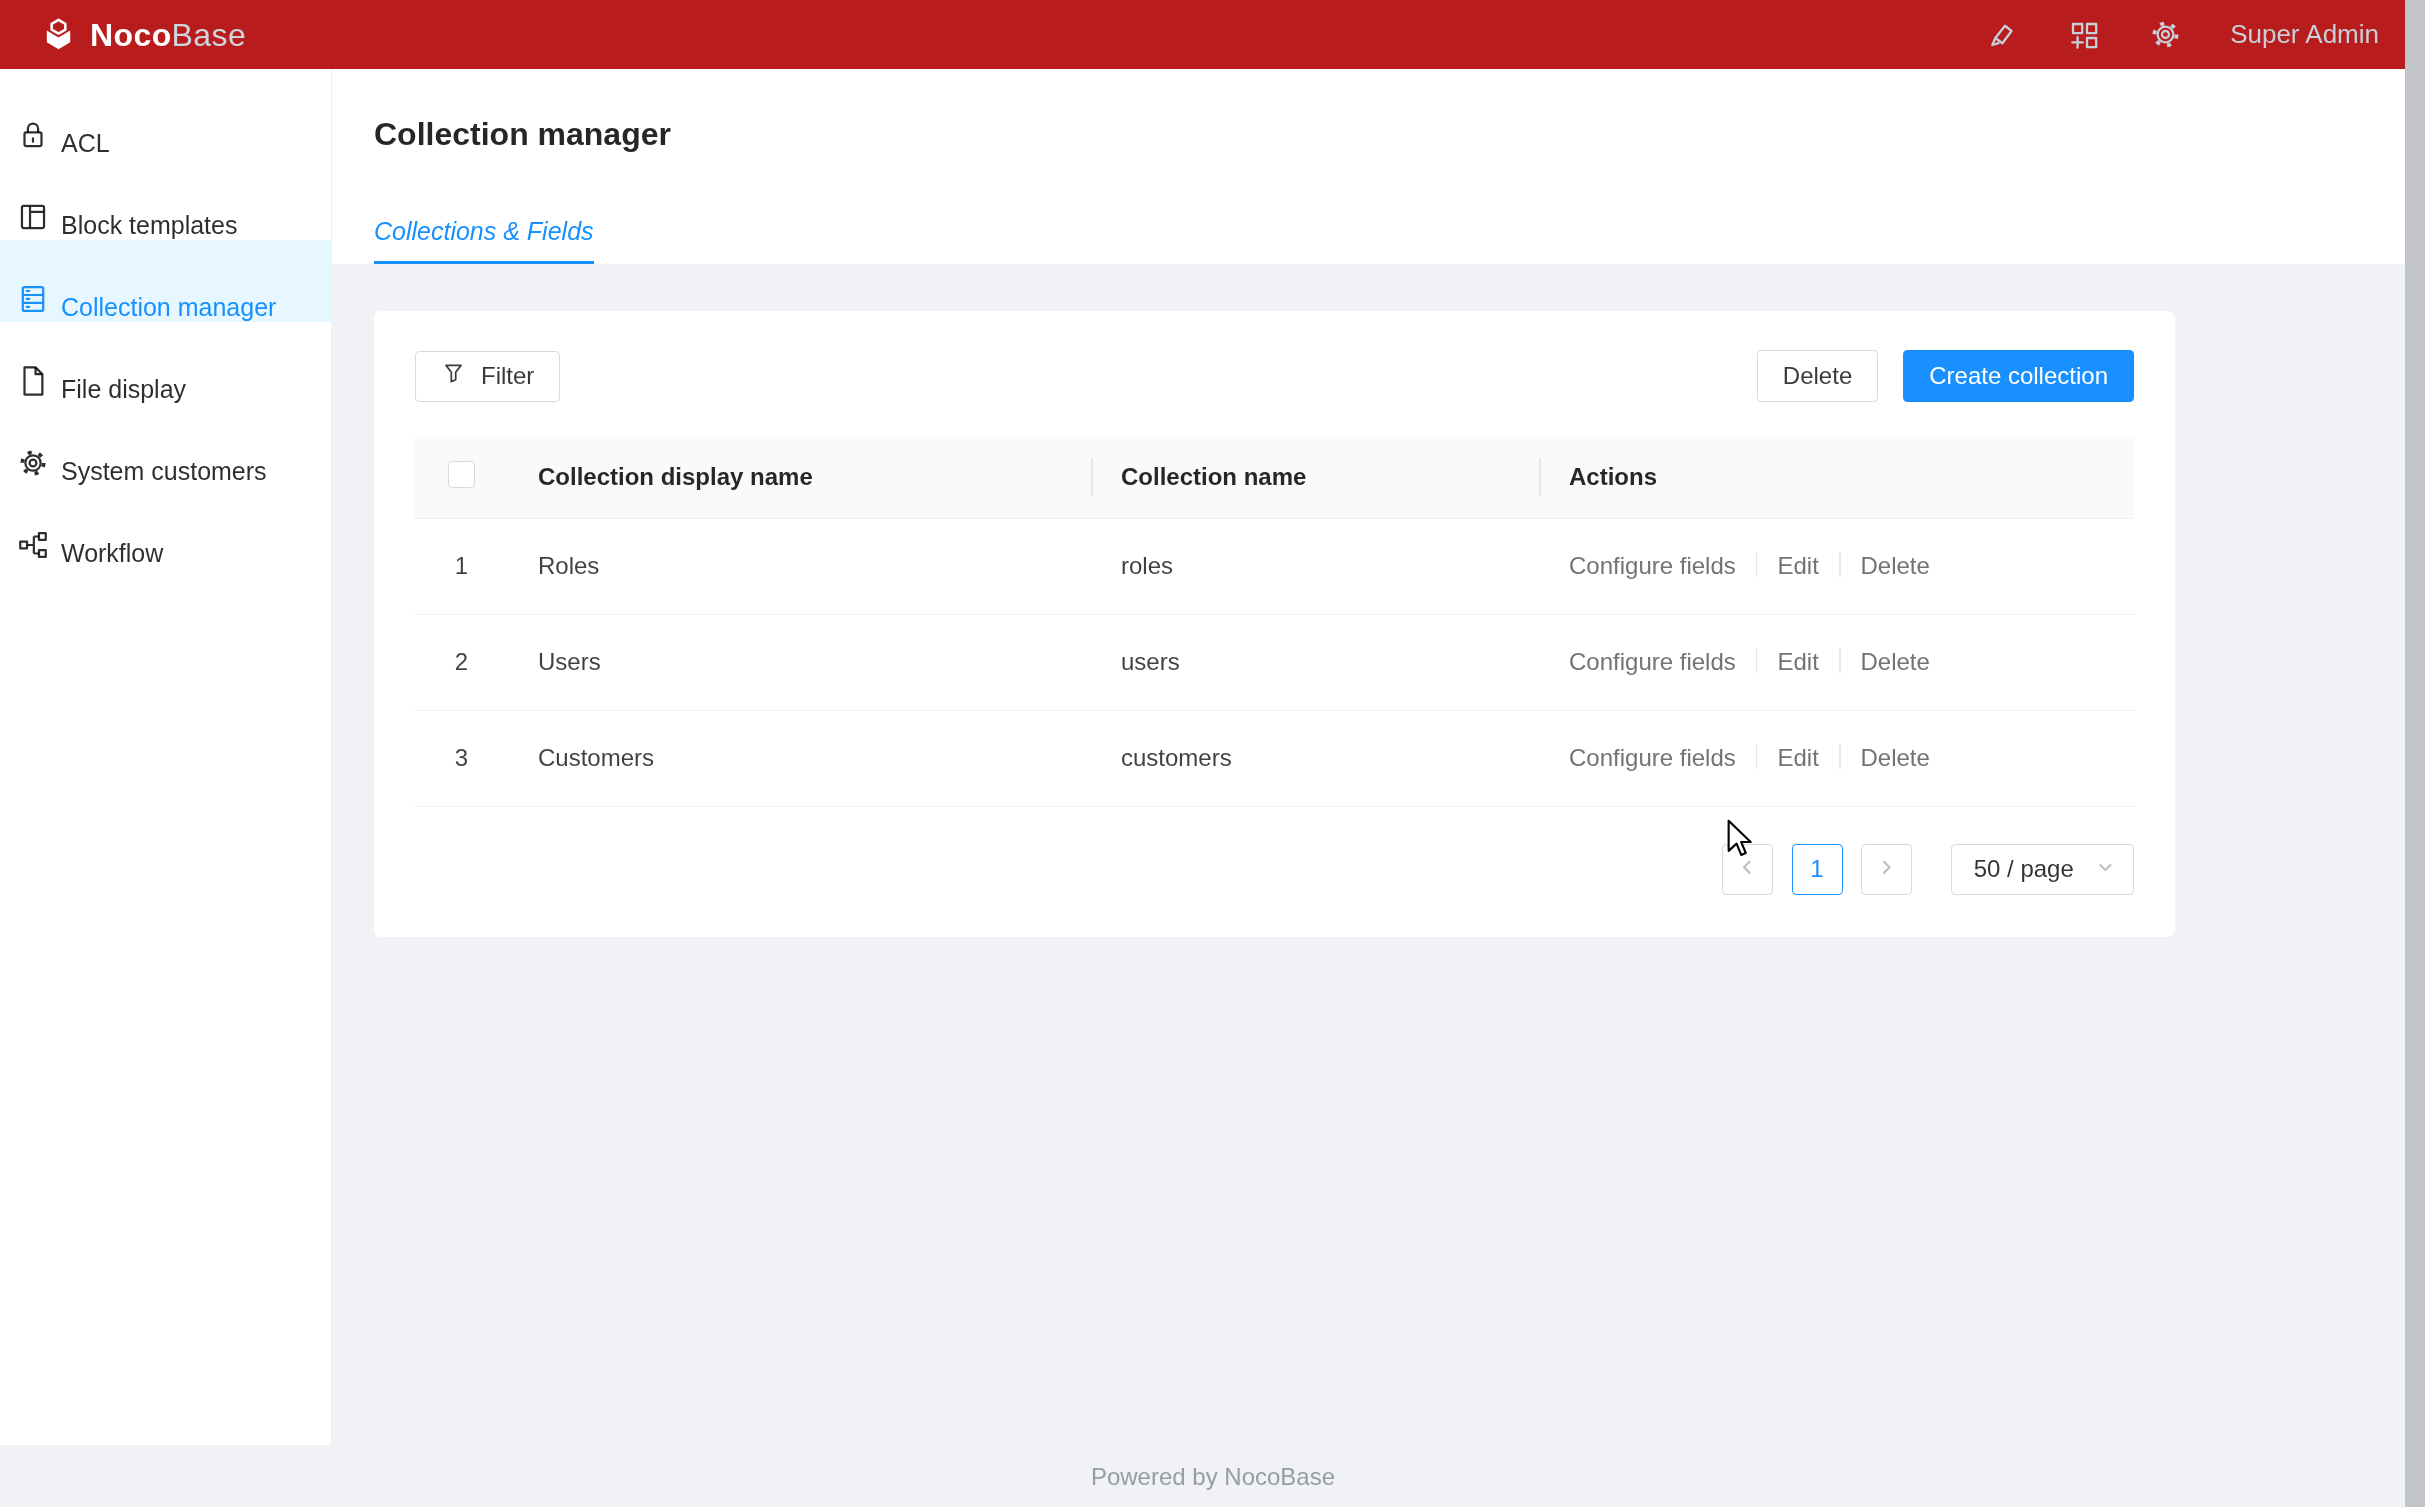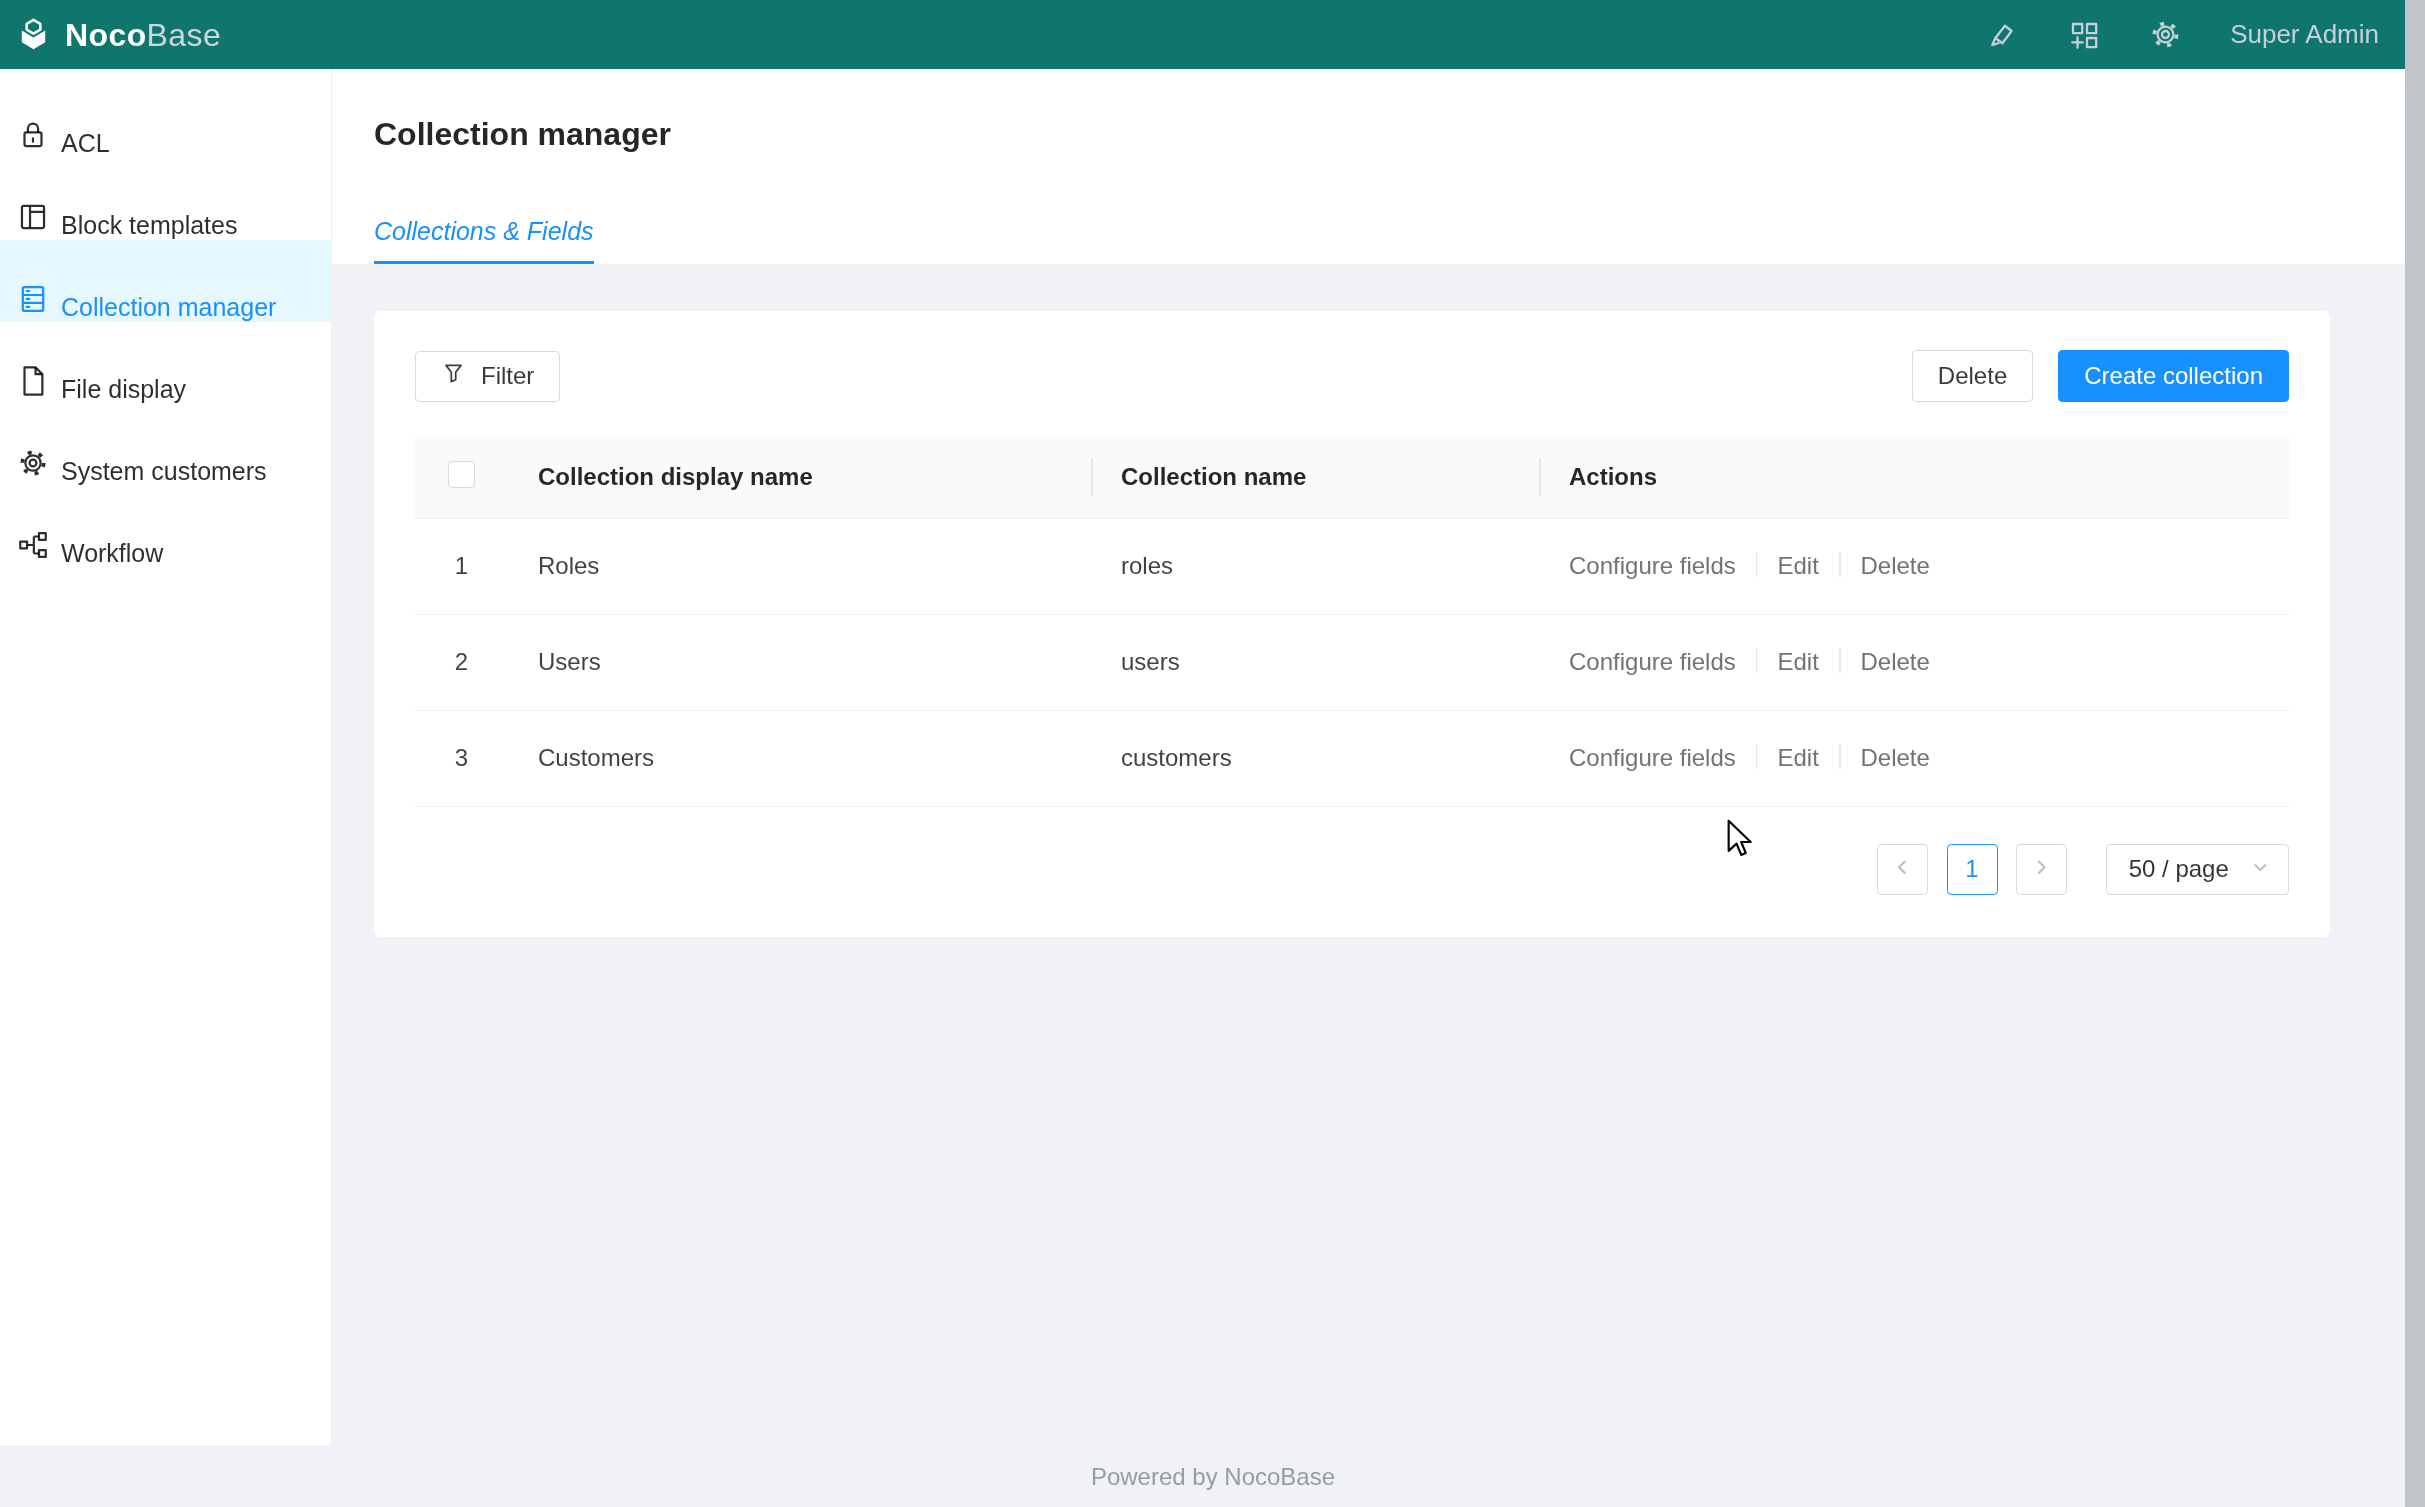--- a/index.html
+++ b/index.html
@@ -2,21 +2,21 @@
 <html style="font-size:13.5px"><head>
 <meta charset="utf-8">
 <style>
   * { box-sizing: border-box; margin: 0; padding: 0; }
   html,body { width: 2426px; height: 1508px; overflow: hidden; }
   body { font-family: "Liberation Sans", sans-serif; background: #f0f2f5; position: relative; }
 
   .app { display: flex; flex-direction: column; width: 2426px; height: 1508px; }
 
   
-  .topbar { height: 69px; flex: 0 0 auto; background: #0f766e; display: flex; align-items: center; padding: 0 47px 0 14px; }
+  .topbar { height: 69px; flex: 0 0 auto; background: #b91c1c; display: flex; align-items: center; padding: 0 47px 0 39px; }
   .logo { display: flex; align-items: center; gap: 12px; cursor: pointer; }
   .logo svg { display: block; }
   .logo-text { font-size: 32px; line-height: 1; letter-spacing: 0.4px; }
   .logo-bold { color: #ffffff; font-weight: 800; }
   .logo-light { color: #cdd6dd; font-weight: 300; }
   .topbar-right { margin-left: auto; display: flex; align-items: center; gap: 47px; }
   .tb-icon { width: 35px; height: 35px; display: flex; align-items: center; justify-content: center; cursor: pointer; }
   .tb-icon svg { stroke: #c7d0d9; }
   .user-name { font-size: 26px; color: #c7d0d9; cursor: pointer; }
 
@@ -28,21 +28,21 @@
   .side-item svg { flex: 0 0 auto; stroke: currentColor; }
   .side-item.active { background: #e6f7ff; color: #1890ff; }
 
   .main { flex: 1 1 auto; display: flex; flex-direction: column; min-width: 0; }
   .page-header { background: #ffffff; padding: 47px 0 0 42px; }
   .page-title { font-size: 32px; font-weight: 600; color: rgba(0,0,0,.85); }
   .tabs { margin-top: 64px; font-style: italic; }
   .tab { display: inline-block; font-size: 25px; color: #1890ff; padding-bottom: 15px; border-bottom: 3.4px solid #1890ff; cursor: pointer; }
 
   .content { padding: 47px 52px 0 42px; }
-  .card { width: 1956px; background: #ffffff; border-radius: 6.8px; padding: 39px 41px 42px 41px; }
+  .card { width: 1801px; background: #ffffff; border-radius: 6.8px; padding: 39px 41px 42px 41px; }
 
   .toolbar { display: flex; align-items: center; }
   .btn { display: inline-flex; align-items: center; justify-content: center; height: 52px; padding: 0 25px;
          background: #ffffff; border: 1.7px solid #d9d9d9; border-radius: 4.2px; font-size: 24px;
          color: rgba(0,0,0,.78); cursor: pointer; font-family: inherit; }
   .btn-filter { gap: 15px; height: 51px; }
   .btn-filter svg { stroke: #3d3d3d; }
   .btn-primary { background: #1890ff; border-color: #1890ff; color: #ffffff; }
   .toolbar-right { margin-left: auto; display: flex; gap: 25px; }
 

